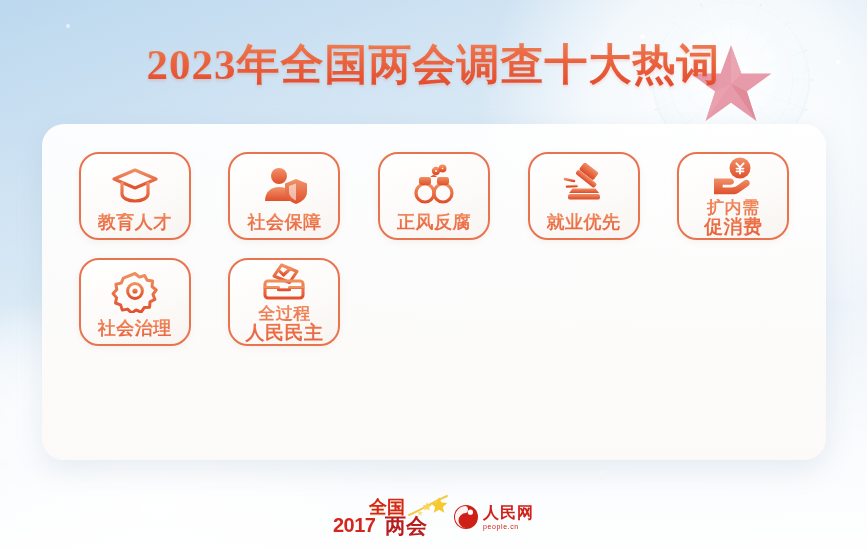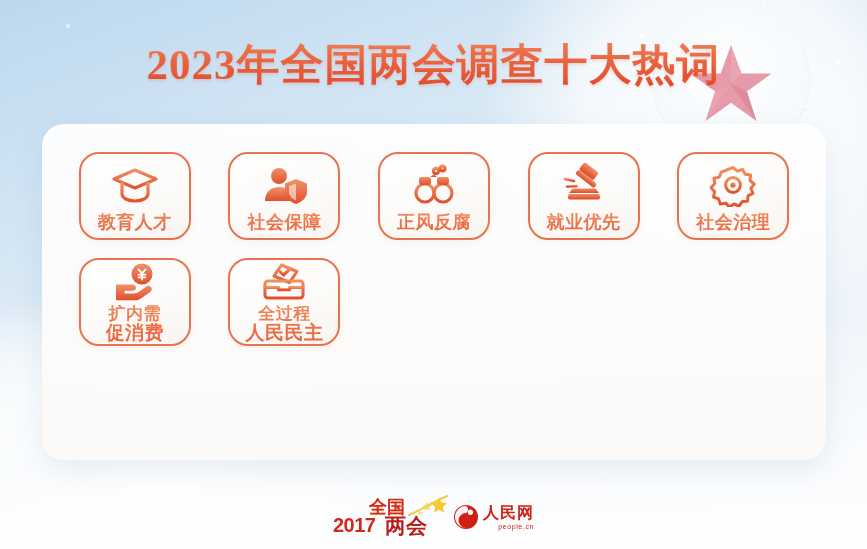--- a/index.html
+++ b/index.html
@@ -104,21 +104,21 @@
   }
   .flogo .year{
     position:absolute;left:0px;top:19px;font-size:20px;font-weight:bold;color:#d5261d;
     font-family:"Liberation Sans","DejaVu Sans",sans-serif;letter-spacing:-.5px;
   }
   .flogo .lianghui{
     position:absolute;left:52px;top:17px;font-size:21px;font-weight:bold;color:#b91c1c;
     font-family:"Liberation Sans","DejaVu Sans",sans-serif;
   }
   .flogo .stars{position:absolute;right:-14px;top:-2px;width:44px;height:30px;}
-  .plogo{position:relative;display:flex;align-items:center;gap:4px;margin-left:16px;text-align:right;}
+  .plogo{position:relative;display:flex;align-items:center;gap:4px;margin-left:16px;}
   .plogo .mark{width:26px;height:26px;}
   .plogo .ptext{display:flex;flex-direction:column;line-height:1;}
   .plogo .cn{font-size:16px;font-weight:bold;color:#cf2017;letter-spacing:1px;}
   .plogo .en{font-size:7px;color:#cf2017;letter-spacing:.6px;margin-top:2px;}
 </style>
 </head>
 <body>
 
 <div id="stage">
 
@@ -261,45 +261,20 @@
             <g stroke="url(#g7)" stroke-width="2.6" stroke-linecap="round">
               <path d="M6 16 L15 18"></path>
               <path d="M8 23.5 L17.5 23"></path>
             </g>
           </svg>
         </div>
         <div class="label">就业优先</div>
       </div>
 
       <div class="card">
-        <div class="icon">
-          <svg width="50" height="44" viewBox="0 0 50 44">
-            <defs>
-                <linearGradient id="g8" x1="0" y1="0" x2="0" y2="1">
-              <stop offset="0" stop-color="#f0905f"></stop>
-                  <stop offset="1" stop-color="#e2502e"></stop>
-                </linearGradient>
-              </defs>
-            <g fill="none" stroke="url(#g8)" stroke-width="3" stroke-linejoin="round">
-              <path d="M25 4.5 l4.4 3.6 5.2 -1.6 2.6 4.8 5.4 .8 -.6 5.4 4.2 3.5 -3.3 4.3 2 5.1 -4.9 2.4 -.4 5.4 -5.4 .4 -3.1 4.5 -5 -2.1 -4.6 2.9 -3.9 -3.8 -5.3 1 -1.7 -5.2 -5.1 -1.9 1.1 -5.3 -3.5 -4.1 3.7 -4 -.9 -5.3 5.3 -1.2 2.1 -5z"></path>
-              <circle cx="25" cy="22" r="7.4"></circle>
-            </g>
-            <g stroke="url(#g8)" stroke-width="2.6" stroke-linecap="round">
-              <path d="M25 10.5 L25 15.5"></path>
-                <path d="M25 28.5 L25 33.5"></path>
-              <path d="M13.5 22 L18.2 22"></path>
-                <path d="M31.8 22 L36.5 22"></path>
-            </g>
-            <circle cx="25" cy="22" r="2.6" fill="url(#g8)"></circle>
-          </svg>
-        </div>
-        <div class="label">社会治理</div>
-      </div>
-
-      <div class="card">
         <div class="icon" style="height:44px;">
           <svg width="50" height="40" viewBox="0 0 50 40">
             <defs>
                 <linearGradient id="g9" x1="0" y1="0" x2="0" y2="1">
               <stop offset="0" stop-color="#f0926a"></stop>
                   <stop offset="1" stop-color="#e04f2c"></stop>
                 </linearGradient>
               </defs>
             <circle cx="32" cy="12" r="10.5" fill="url(#g9)"></circle>
             <g stroke="#ffffff" stroke-width="1.9" stroke-linecap="round" fill="none">
@@ -310,20 +285,45 @@
             </g>
             <g fill="url(#g9)">
               <path d="M6 22.5 h16 c2.2 0 4 1.5 4 3.3 0 1.7 -1.6 3 -3.7 3 h-7.6 v2.6 h8.4 c2.6 0 4.6 -.7 6.6 -2.2 l6.6 -4.8 c1.6 -1.2 3.8 -.9 4.9 .8 1 1.6 .6 3.7 -1 4.8 l-9.3 6.4 c-1.8 1.2 -3.8 1.9 -6 1.9 H6 Z"></path>
             </g>
           </svg>
         </div>
         <div class="label two-line">
           <span>扩内需</span>
           <span class="l2">促消费</span>
         </div>
+      </div>
+
+      <div class="card">
+        <div class="icon">
+          <svg width="50" height="44" viewBox="0 0 50 44">
+            <defs>
+                <linearGradient id="g8" x1="0" y1="0" x2="0" y2="1">
+              <stop offset="0" stop-color="#f0905f"></stop>
+                  <stop offset="1" stop-color="#e2502e"></stop>
+                </linearGradient>
+              </defs>
+            <g fill="none" stroke="url(#g8)" stroke-width="3" stroke-linejoin="round">
+              <path d="M25 4.5 l4.4 3.6 5.2 -1.6 2.6 4.8 5.4 .8 -.6 5.4 4.2 3.5 -3.3 4.3 2 5.1 -4.9 2.4 -.4 5.4 -5.4 .4 -3.1 4.5 -5 -2.1 -4.6 2.9 -3.9 -3.8 -5.3 1 -1.7 -5.2 -5.1 -1.9 1.1 -5.3 -3.5 -4.1 3.7 -4 -.9 -5.3 5.3 -1.2 2.1 -5z"></path>
+              <circle cx="25" cy="22" r="7.4"></circle>
+            </g>
+            <g stroke="url(#g8)" stroke-width="2.6" stroke-linecap="round">
+              <path d="M25 10.5 L25 15.5"></path>
+                <path d="M25 28.5 L25 33.5"></path>
+              <path d="M13.5 22 L18.2 22"></path>
+                <path d="M31.8 22 L36.5 22"></path>
+            </g>
+            <circle cx="25" cy="22" r="2.6" fill="url(#g8)"></circle>
+          </svg>
+        </div>
+        <div class="label">社会治理</div>
       </div>
 
       <div class="card">
         <div class="icon" style="height:44px;">
           <svg width="50" height="40" viewBox="0 0 50 40">
             <defs>
                 <linearGradient id="g10" x1="0" y1="0" x2="0" y2="1">
               <stop offset="0" stop-color="#f0905f"></stop>
                   <stop offset="1" stop-color="#e2502e"></stop>
                 </linearGradient>

